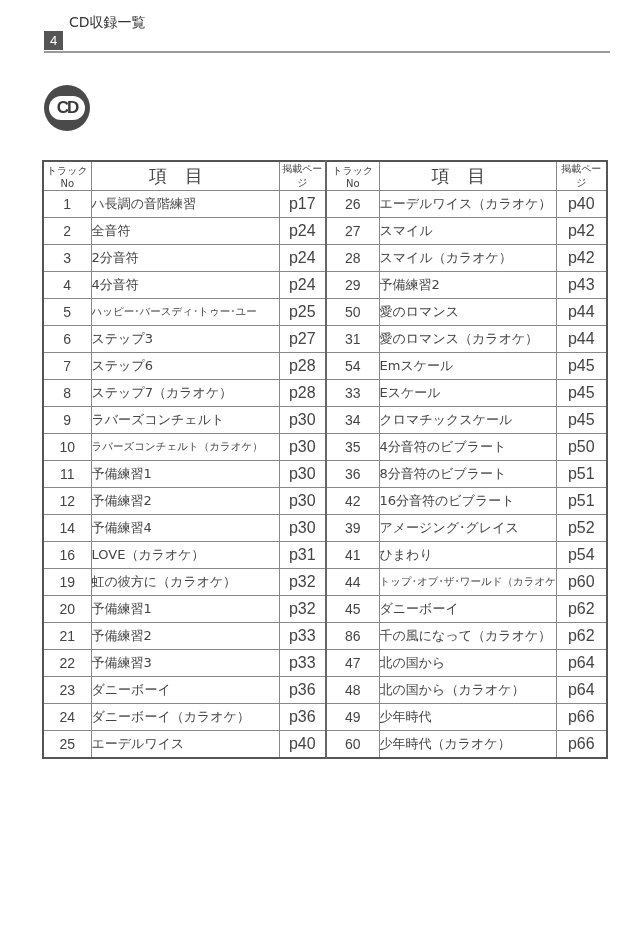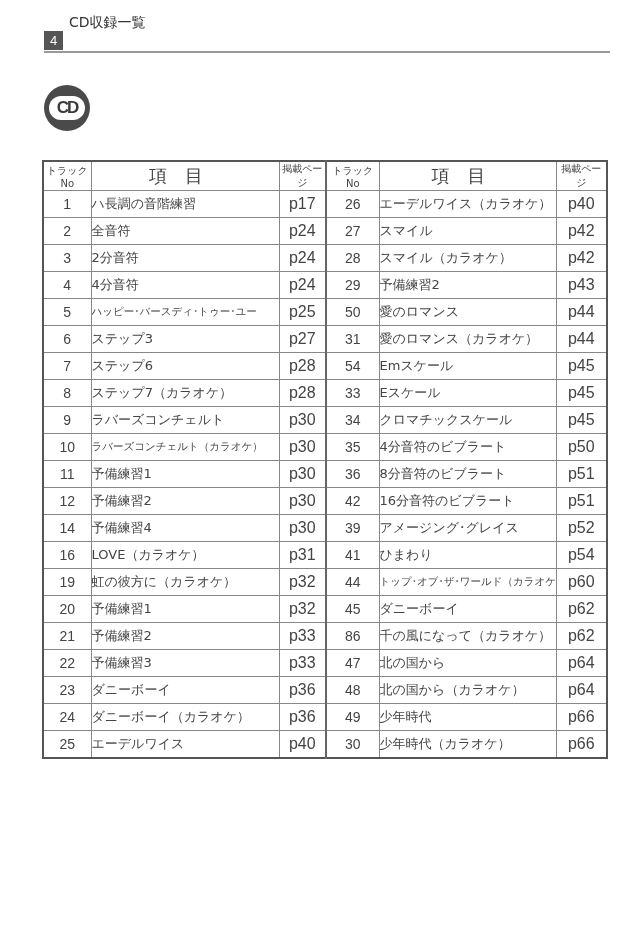--- a/index.html
+++ b/index.html
@@ -237,18 +237,18 @@
         <td class="item">ダニーボーイ（カラオケ）</td>
         <td class="pg split">p36</td>
         <td class="no">49</td>
         <td class="item">少年時代</td>
         <td class="pg">p66</td>
       </tr>
       <tr>
         <td class="no">25</td>
         <td class="item">エーデルワイス</td>
         <td class="pg split">p40</td>
-        <td class="no">30</td>
+        <td class="no">60</td>
         <td class="item">少年時代（カラオケ）</td>
         <td class="pg">p66</td>
       </tr>
     </tbody>
 </table>
 
 </body></html>

